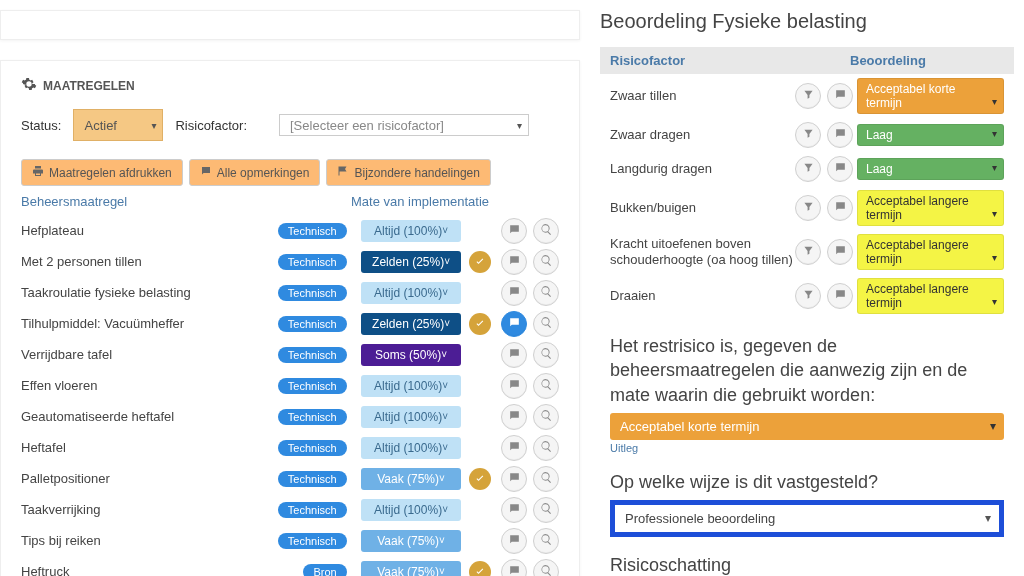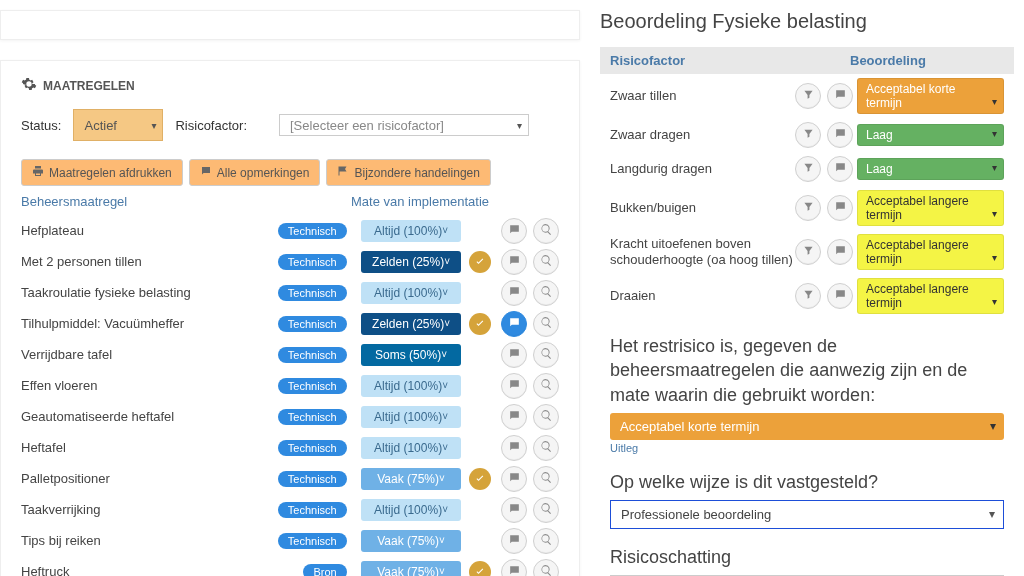--- a/index.html
+++ b/index.html
@@ -20,21 +20,21 @@
 .cols-header { display:flex; color:#4a7aa8; font-size:13px; margin:6px 0 6px 0; }
 .cols-header .col-name { width: 330px; }
 .row { display:flex; align-items:center; min-height:31px; }
 .row .col-name { width: 260px; color:#444; font-size:13px; }
 .tag-tech { background:#2f8ae0; color:#fff; font-size:11px; border-radius:10px; padding:2px 10px; display:inline-block; min-width:62px; text-align:center; }
 .tag-bron { background:#2f8ae0; color:#fff; font-size:11px; border-radius:10px; padding:2px 10px; display:inline-block; min-width:42px; text-align:center; }
 .col-tag { width:80px; text-align:right; padding-right:10px; }
 .impl-chip { border-radius:3px; padding:4px 10px; font-size:12px; min-width:98px; text-align:center; cursor:pointer; position:relative; display:flex; align-items:center; justify-content:center; gap:0; }
 .impl-light { background:#bfe1f6; color:#3a6a8e; }
 .impl-dark { background:#0e4f86; color:#fff; }
-.impl-mid { background:#0369a1; color:#fff; }
+.impl-mid { background:#4c1d95; color:#fff; }
 .impl-mid2 { background:#6fb1e6; color:#fff; }
 .col-impl { width:110px; padding:0 4px; }
 .col-check { width:30px; display:flex; justify-content:center; }
 .check-badge { width:22px; height:22px; border-radius:50%; background:#d5a33a; color:#fff; display:flex; align-items:center; justify-content:center; font-size:12px; }
 .col-iconbtns { display:flex; gap:6px; padding-left:6px; }
 .circ-btn { width:26px; height:26px; border-radius:50%; border:1px solid #d0d0d0; background:#f5f5f5; color:#888; display:flex; align-items:center; justify-content:center; cursor:pointer; font-size:12px; box-shadow: inset 0 -1px 0 rgba(0,0,0,0.04); }
 .circ-btn.active-comment { background:#2f8ae0; border-color:#2f8ae0; color:#fff; }
 
 
 .right-title { font-size:20px; font-weight:400; color:#444; margin-bottom:14px; }
@@ -45,21 +45,21 @@
 .rr-iconbtns { display:flex; gap:6px; width:62px; }
 .rr-select { flex:1; position:relative; border-radius:3px; padding:3px 18px 3px 8px; font-size:12px; color:#333; border:1px solid rgba(0,0,0,0.08); }
 .rr-select::after { content:"▾"; position:absolute; right:6px; color:#333; font-size:10px; }
 .sel-orange { background:#eca13a; color:#fff; }
 .sel-green { background:#65b162; color:#fff; }
 .sel-yellow { background:#f4f445; color:#333; }
 .right-text { font-size:18px; color:#444; margin:16px 26px 6px 10px; line-height:1.35; }
 .big-select { margin:4px 10px 2px 10px; background:#eca13a; color:#fff; border-radius:3px; padding:6px 10px; position:relative; font-size:13px; }
 .big-select::after { content:"▾"; position:absolute; right:8px; color:#333; font-size:12px; }
 .uitleg { font-size:11px; color:#4a7aa8; margin:2px 10px 0 10px; }
-.std-select { margin:4px 10px 0 10px; border:1px solid #1d4ed8; background:#fff; padding:6px 10px; position:relative; font-size:13px; color:#444; }
+.std-select { margin:4px 10px 0 10px; border:5px solid #1d4ed8; background:#fff; padding:6px 10px; position:relative; font-size:13px; color:#444; }
 .std-select::after { content:"▾"; position:absolute; right:8px; color:#555; font-size:12px; }
 .textarea { margin:4px 10px 6px 10px; border:1px solid #ccc; background:#fff; min-height:130px; resize:both; }
 .gear { display:inline-block; }
 .chev-down { font-size:10px; }
 </style>
 </head>
 <body>
 
 <div class="left-col">
   <div class="panel" style="height:30px; margin-bottom:0; padding:10px;"></div>

